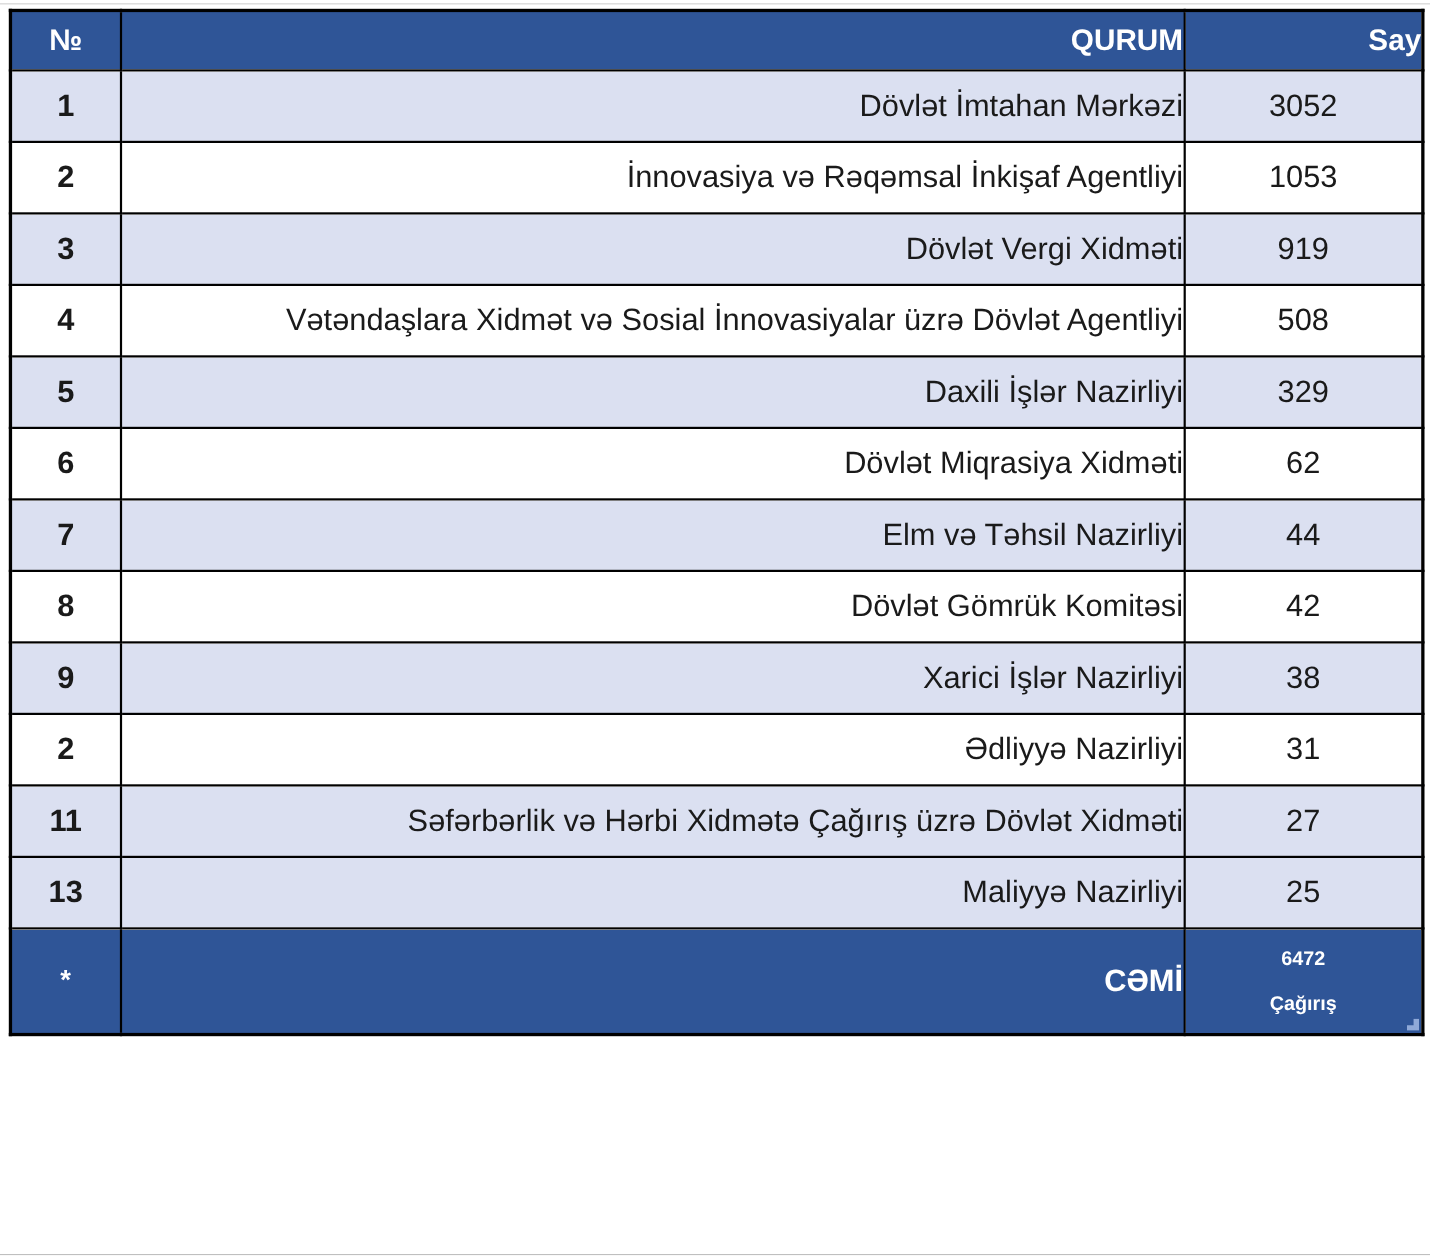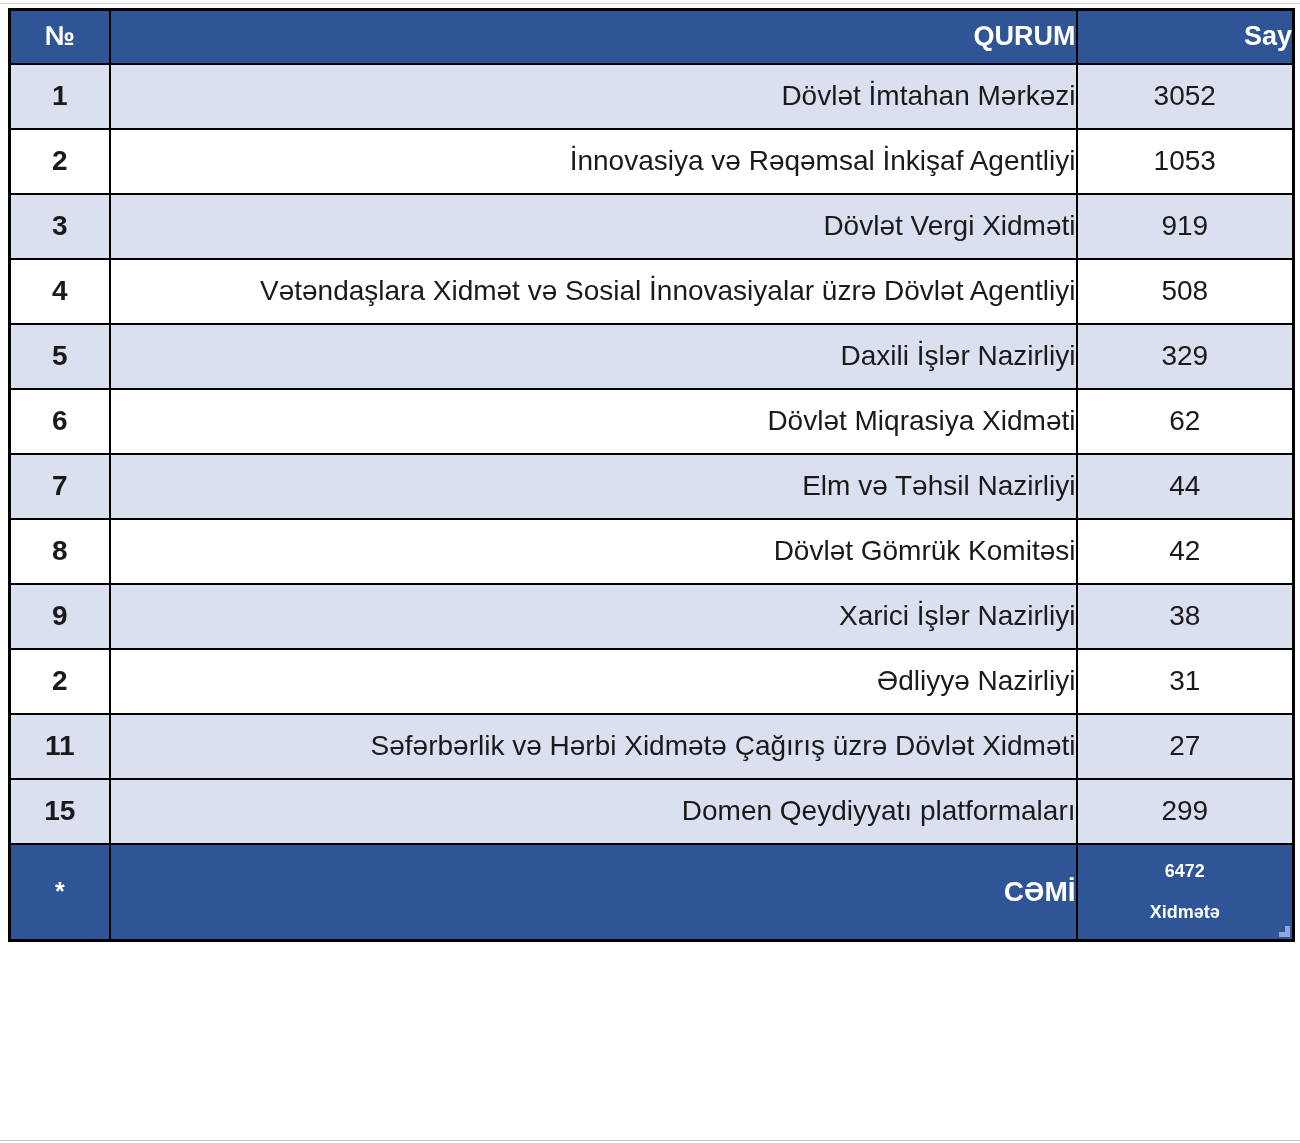--- a/index.html
+++ b/index.html
@@ -125,32 +125,32 @@
     <td class="no-cell">2</td>
     <td class="qurum-cell">Ədliyyə Nazirliyi</td>
     <td class="say-cell">31</td>
   </tr>
         <tr class="data-row alt">
     <td class="no-cell">11</td>
     <td class="qurum-cell">Səfərbərlik və Hərbi Xidmətə Çağırış üzrə Dövlət Xidməti</td>
     <td class="say-cell">27</td>
   </tr>
         <tr class="data-row alt">
-    <td class="no-cell">15</td>
-    <td class="qurum-cell">Domen Qeydiyyatı platformaları</td>
-    <td class="say-cell">299</td>
+    <td class="no-cell">13</td>
+    <td class="qurum-cell">Maliyyə Nazirliyi</td>
+    <td class="say-cell">25</td>
   </tr>
       </tbody>
     <tfoot>
       <tr class="footer-row">
         <td class="no-cell">*</td>
         <td class="qurum-cell">CƏMİ</td>
         <td class="say-cell total-cell">
           <div class="line">6472</div>
-          <div class="line">Xidmətə</div>
+          <div class="line">Çağırış</div>
           <span class="handle"></span>
         </td>
       </tr>
     </tfoot>
   </table>
 
   <div class="artifact-line bottom"></div>
 </div>
 
 </body></html>

